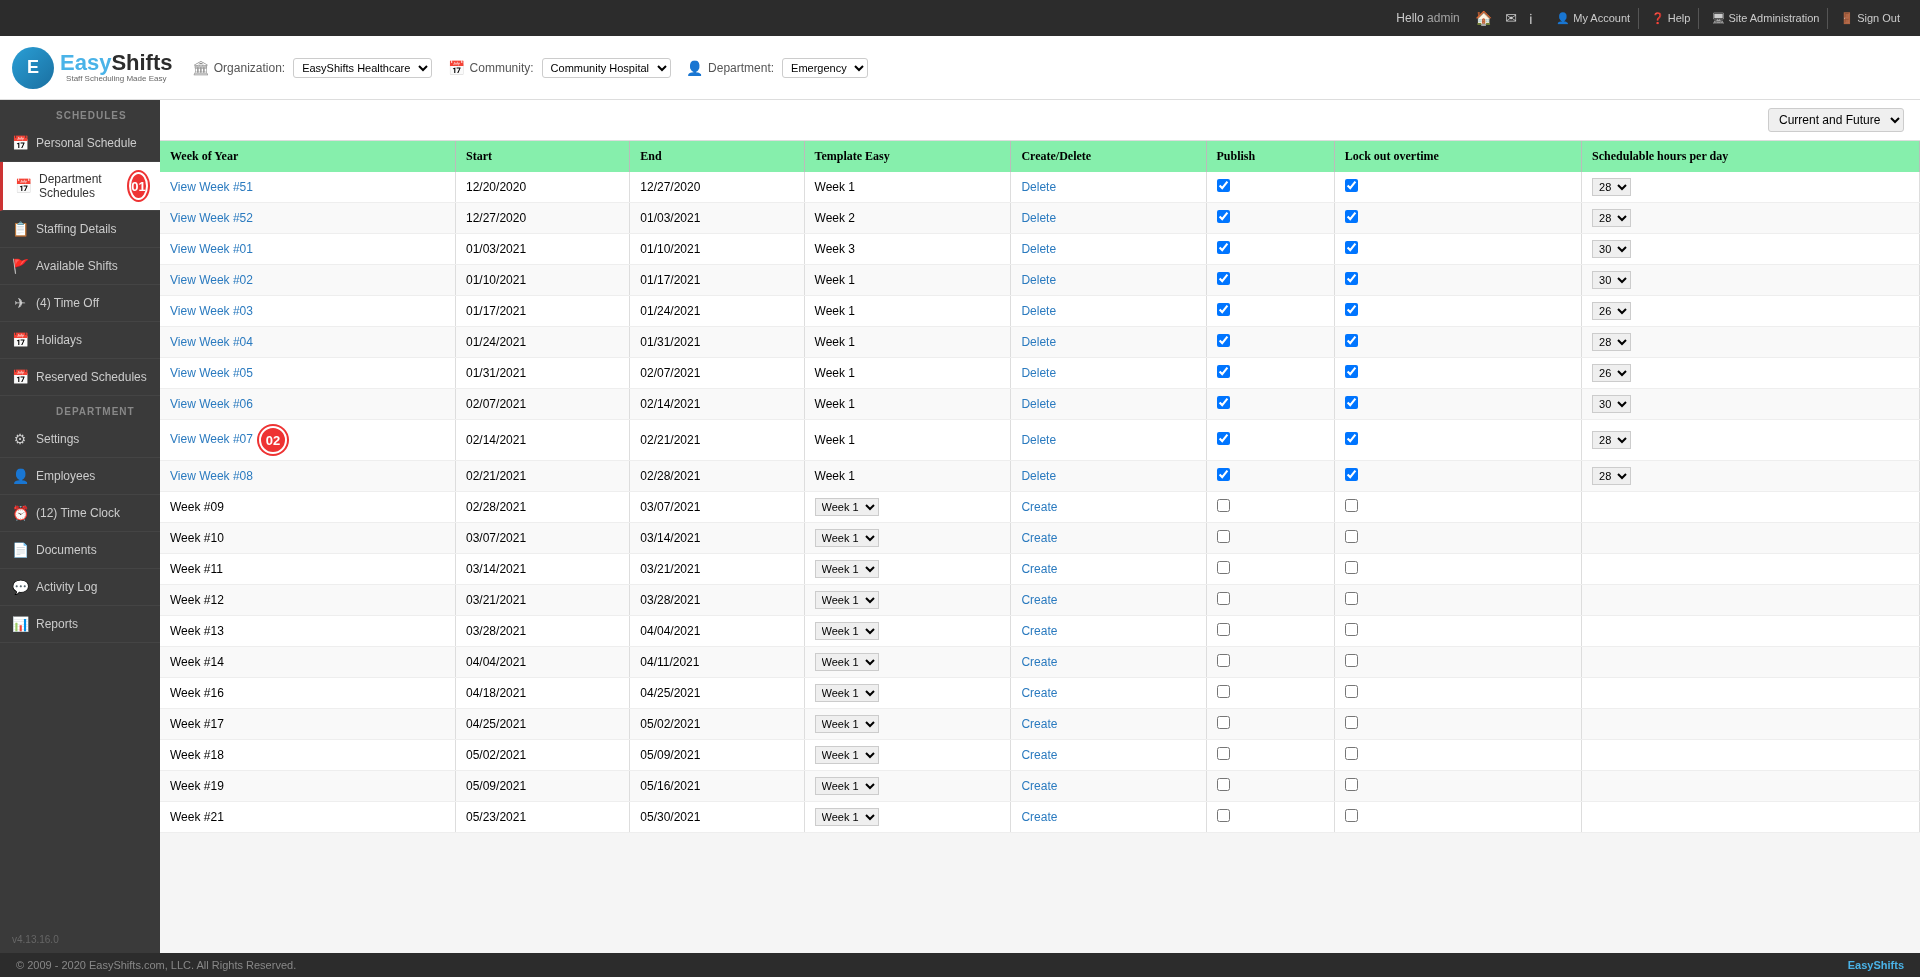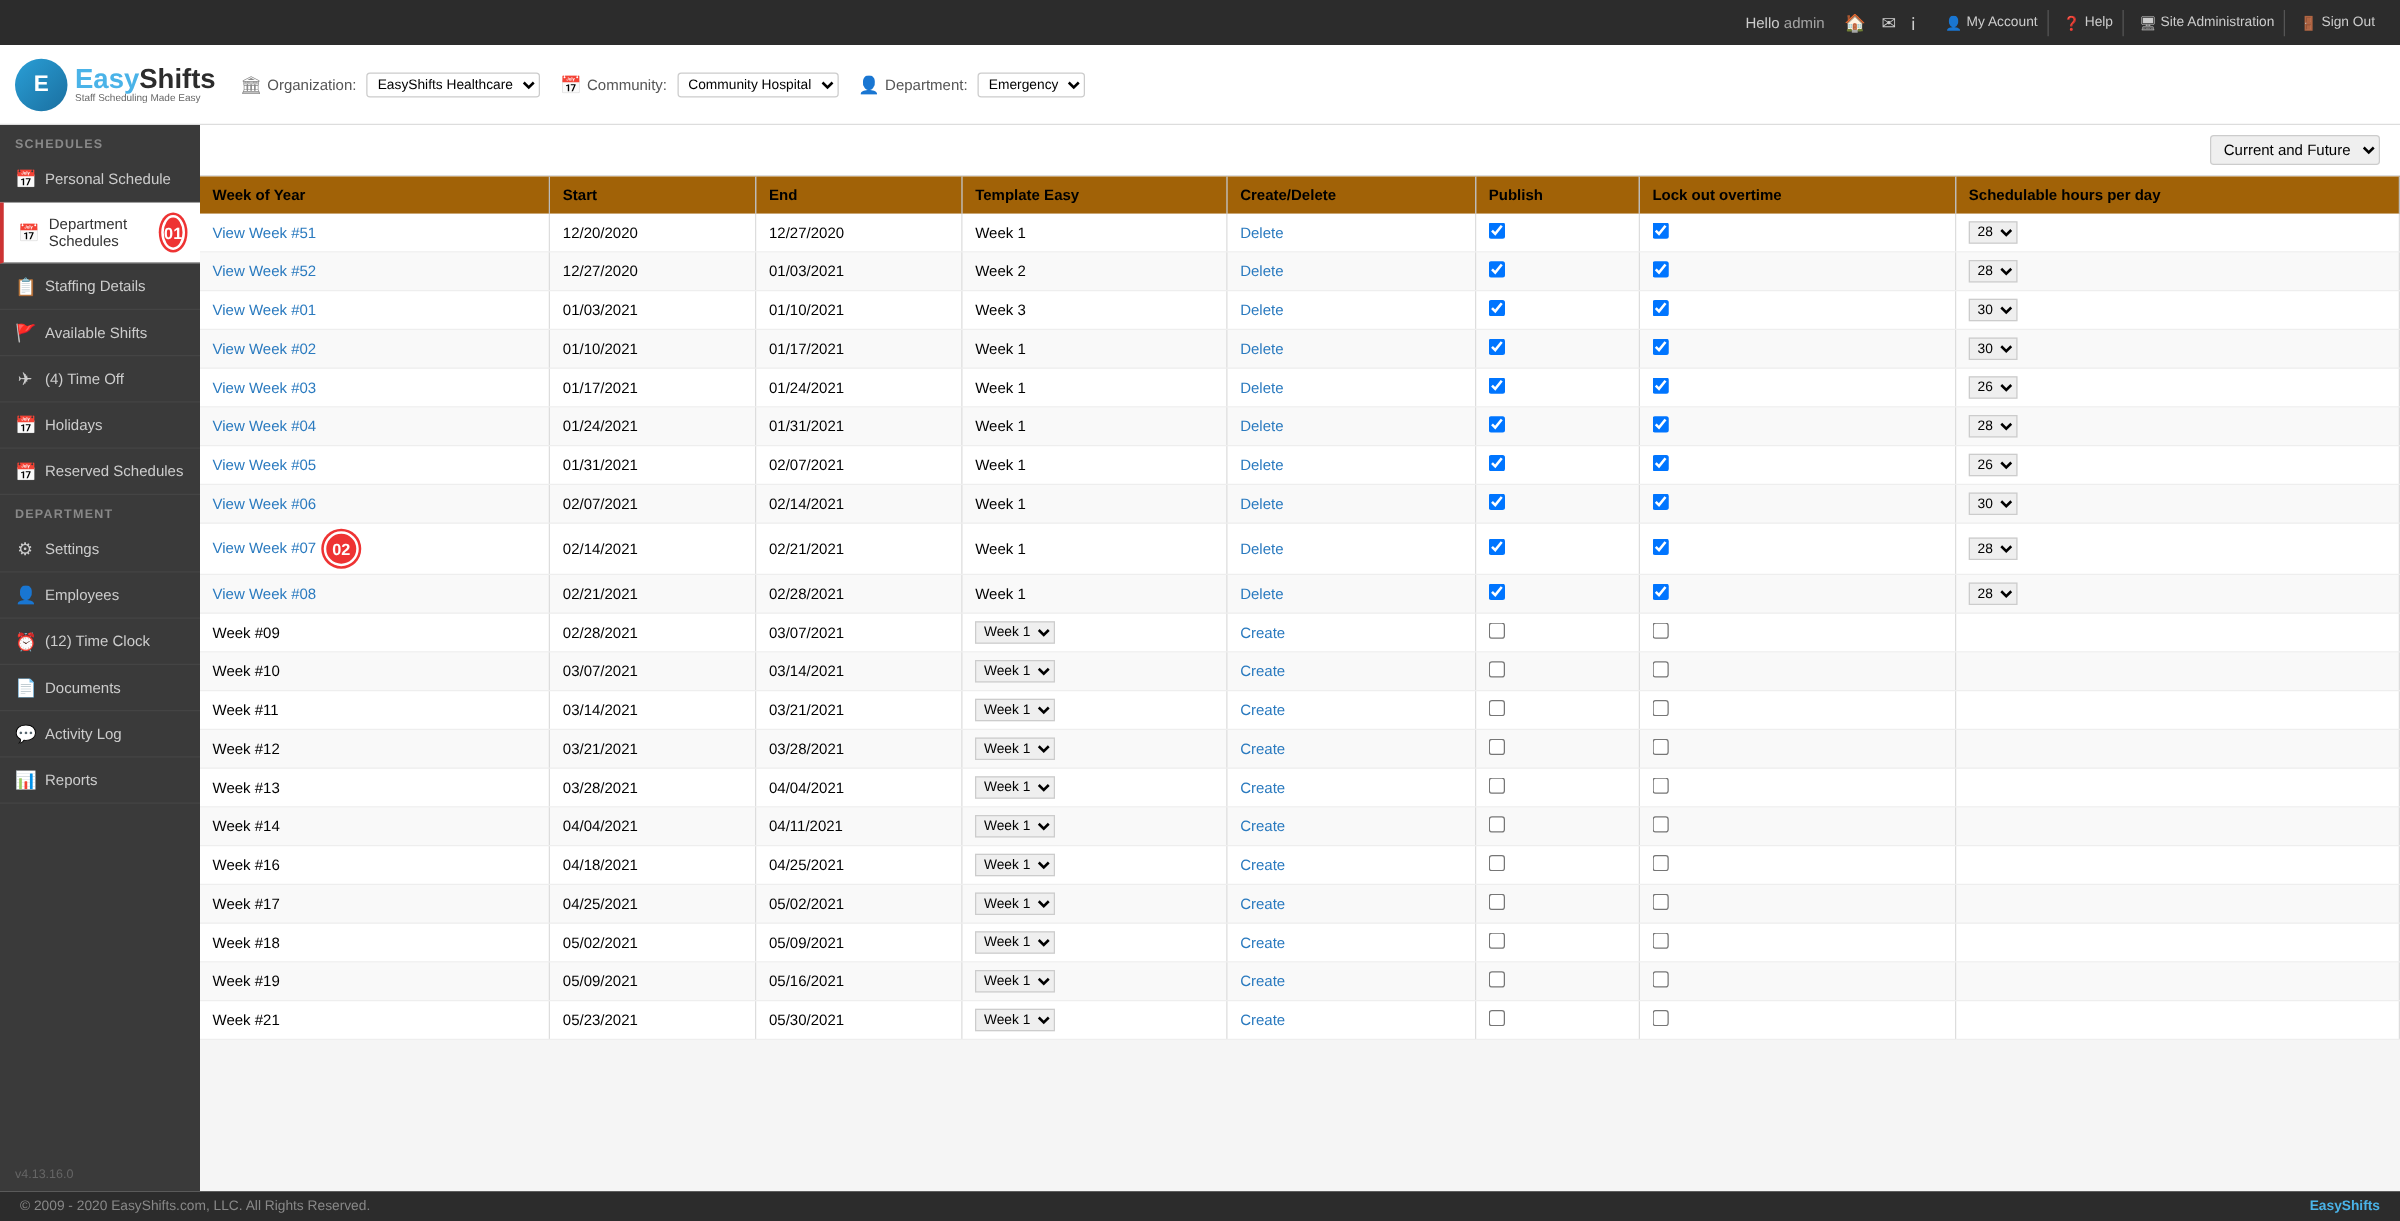--- a/index.html
+++ b/index.html
@@ -77,20 +77,21 @@
       flex-shrink: 0;
       overflow-y: auto;
     }
     .sidebar-section-label {
       font-size: 10px;
       font-weight: bold;
       color: #888;
       padding: 10px 12px 4px;
       letter-spacing: 1px;
       text-transform: uppercase;
+      margin-left: 44px;
     }
     .sidebar-item {
       display: flex;
       align-items: center;
       gap: 8px;
       padding: 10px 12px;
       cursor: pointer;
       color: #ccc;
       font-size: 12px;
       border-bottom: 1px solid #444;
@@ -140,21 +141,22 @@
       padding: 0;
     }
 
     table {
       width: 100%;
       border-collapse: collapse;
       font-size: 12px;
       background: #fff;
     }
     thead tr {
-      background: #a16207;
+      background: #86efac;
+      font-family: Liberation Serif, serif;
     }
     thead th {
       padding: 8px 10px;
       text-align: left;
       font-weight: bold;
       font-size: 12px;
       border-right: 1px solid #bbb;
       white-space: nowrap;
     }
     tbody tr:nth-child(even) { background: #f9f9f9; }
@@ -221,21 +223,21 @@
       width: 42px; height: 42px;
       border-radius: 50%;
       background: linear-gradient(135deg, #2a9fd6, #1a6fa0);
       display: flex; align-items: center; justify-content: center;
       margin-right: 6px;
       flex-shrink: 0;
     }
     .logo-circle-inner { color: #fff; font-size: 18px; font-weight: bold; }
     .logo-text-wrap { display: flex; flex-direction: column; }
     .logo-name { font-size: 22px; font-weight: bold; line-height: 1; }
-    .logo-tagline { font-size: 8px; color: #666; }
+    .logo-tagline { font-size: 8px; color: #666; text-align: center; }
   </style>
 </head>
 <body>
 
 <div class="top-header">
   <div class="hello">
     Hello <span>admin</span>
   </div>
   <div class="top-header-icons">
     <span title="Home">🏠</span>

